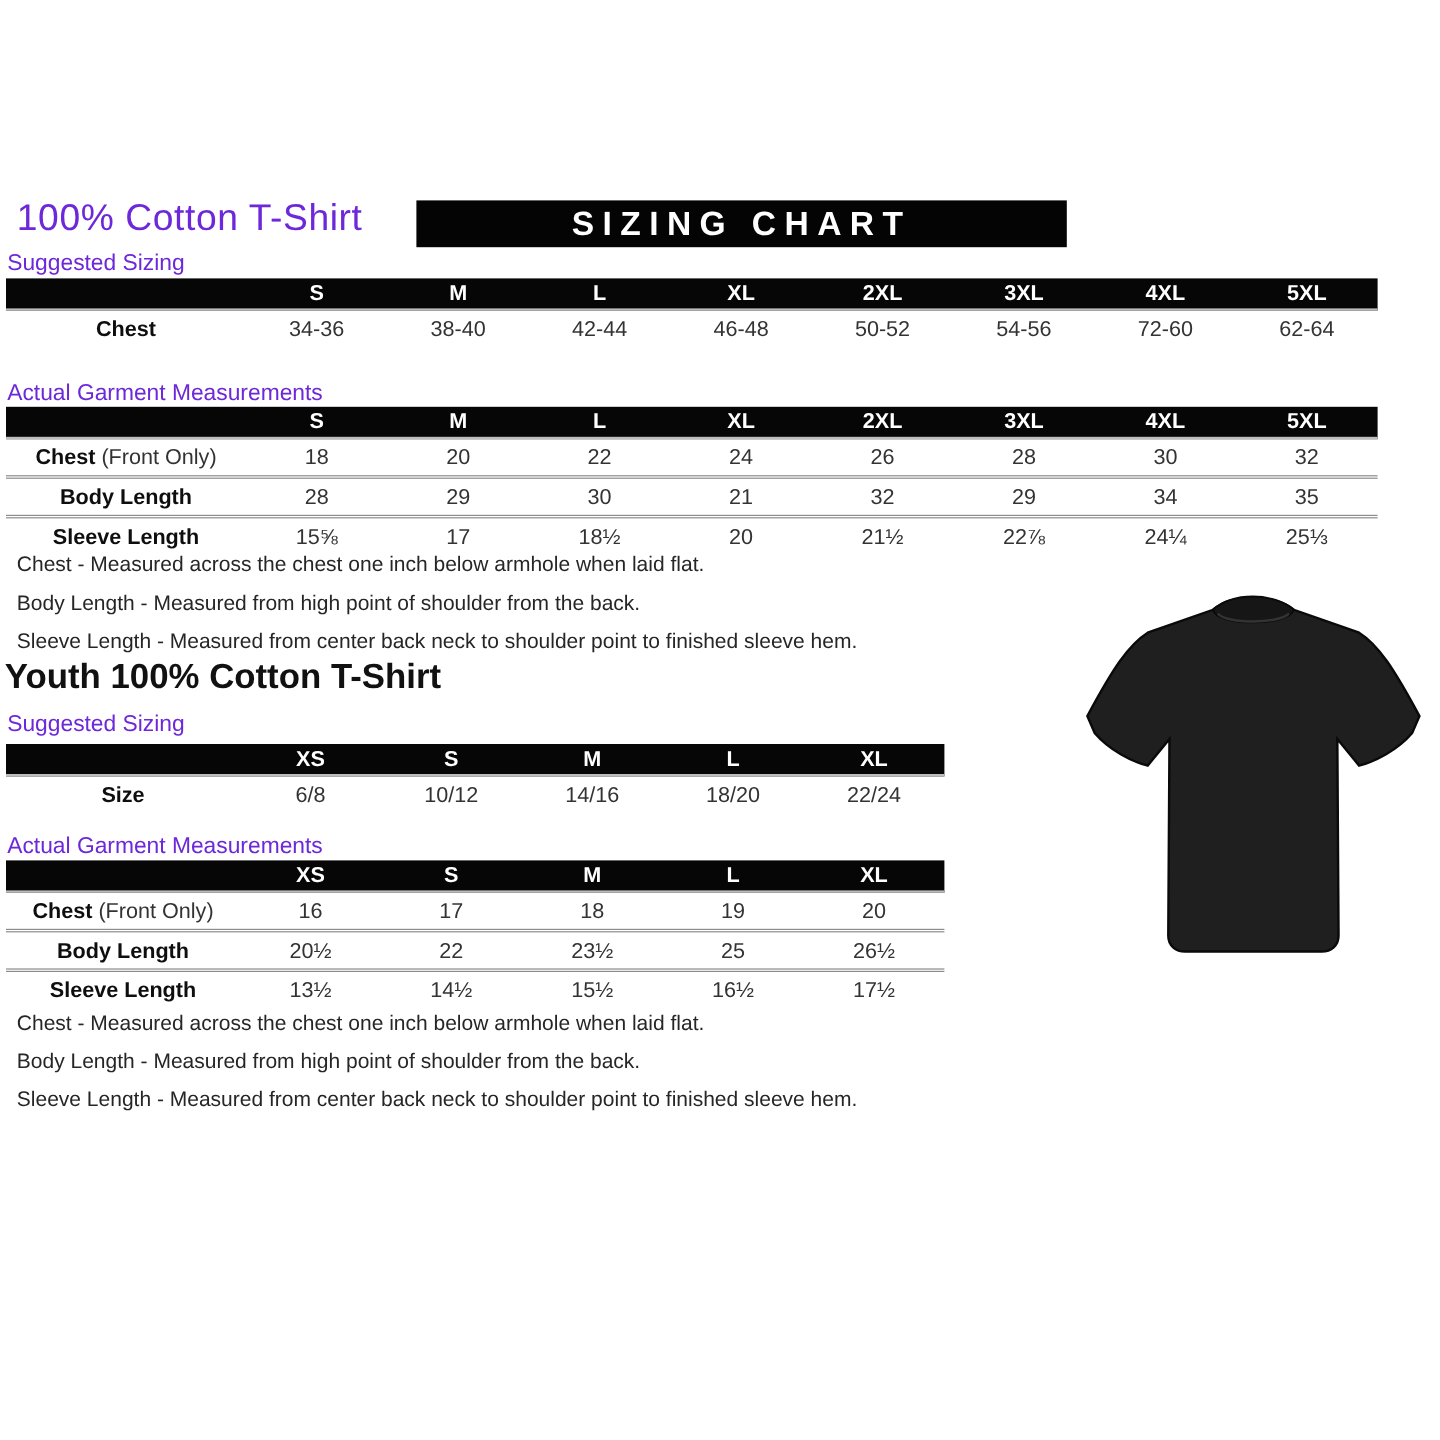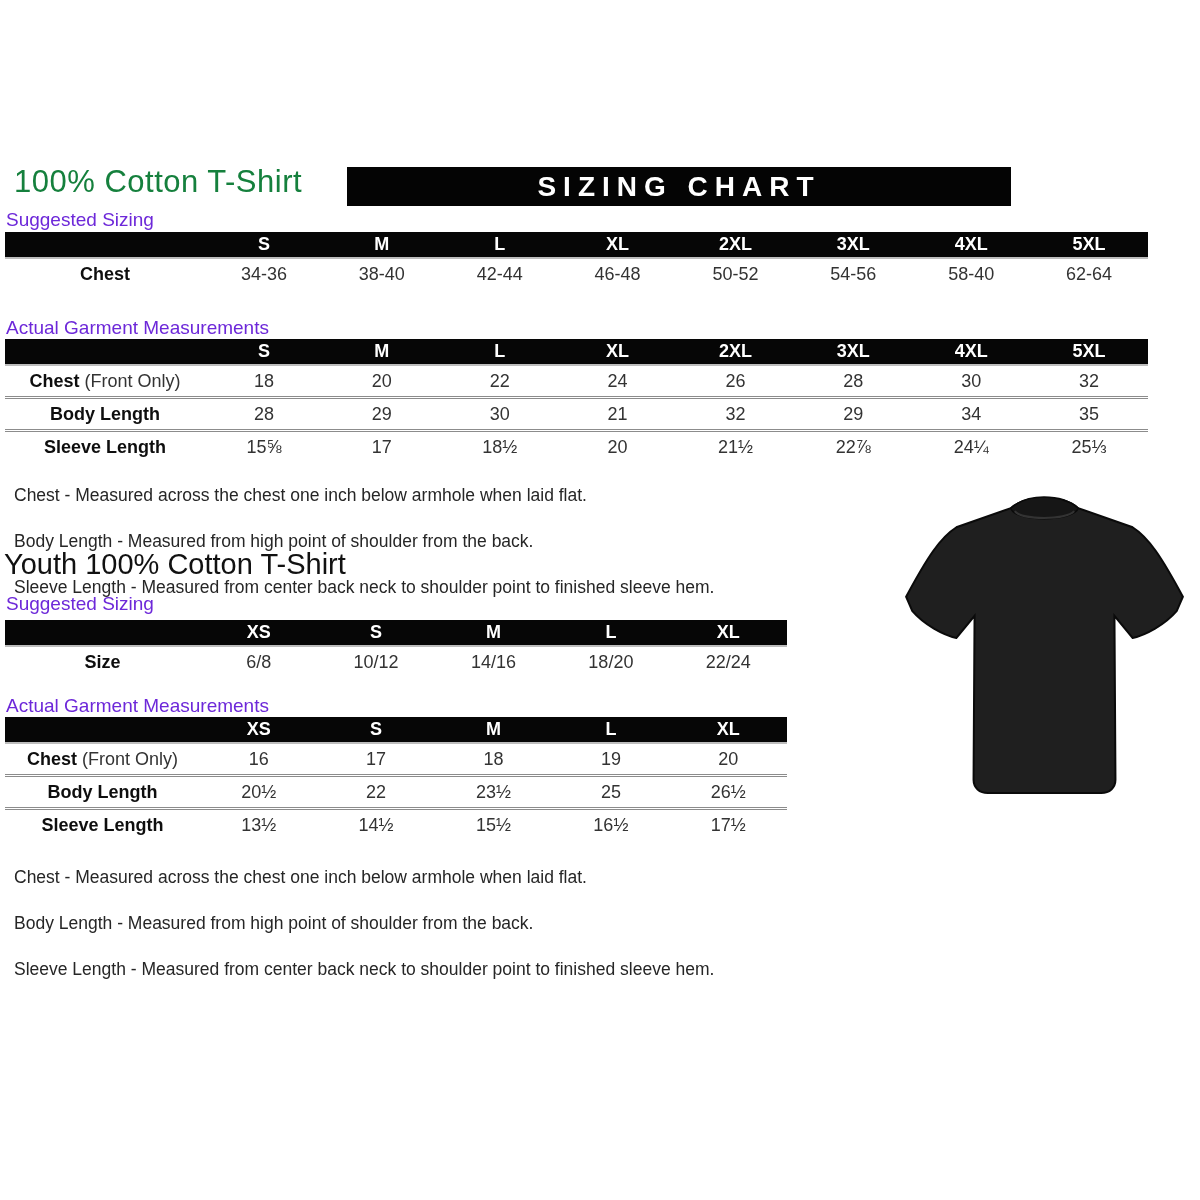--- a/index.html
+++ b/index.html
@@ -7,37 +7,37 @@
   .page {
     position:relative;
     width:1200px; height:1200px;
     background:#ffffff;
     font-family:"Liberation Sans", sans-serif;
     color:#222;
     overflow:hidden;
   }
   .main-title {
     position:absolute; left:14px; top:164px;
-    font-size:31px; font-weight:400; color:#15803d;
+    font-size:31px; font-weight:400; color:#6d28d9;
     letter-spacing:0.5px;
   }
   .banner {
-    position:absolute; left:347px; top:167px; width:664px; height:39px;
+    position:absolute; left:347px; top:167px; width:542px; height:39px;
     background:#040404; color:#fff;
     display:flex; align-items:center; justify-content:center;
     font-size:28px; font-weight:bold; letter-spacing:7px;
   }
   .section-label { position:absolute; font-size:19px; color:#6d28d9; }
   .sl-1 { left:6px;  top:209px; }
   .sl-2 { left:6px;  top:317px; }
   .sl-3 { left:6px;  top:593px; }
   .sl-4 { left:6px;  top:695px; }
   .youth-title {
     position:absolute; left:4px; top:548px;
-    font-size:29px; font-weight:normal; color:#111;
+    font-size:29px; font-weight:bold; color:#111;
   }
   .sizing-table { position:absolute; }
   .adult-suggested { left:5px; top:232px;  width:1143px; --label-w:200px; }
   .adult-actual    { left:5px; top:339px;  width:1143px; --label-w:200px; }
   .youth-suggested { left:5px; top:620px;  width:782px;  --label-w:195px; }
   .youth-actual    { left:5px; top:717px;  width:782px;  --label-w:195px; }
   .thead, .trow {
     display:grid;
     grid-template-columns: var(--label-w) repeat(var(--cols), 1fr);
     align-items:center;
@@ -50,21 +50,21 @@
   .thead .cell { font-size:18px; }
   .trow .cell { font-size:18px; color:#333; padding:5px 0 4px 0; }
   .cell { text-align:center; }
   .label-cell { text-align:center; padding-left:13px; }
   .trow .label-cell b { color:#0e0e0e; font-weight:bold; }
   .trow .label-cell span { color:#333; font-weight:400; }
   .actual .trow + .trow { border-top:3px double #8c8c8c; }
   .notes { position:absolute; left:14px; font-size:17.5px; color:#262626; }
   .notes-1 { top:460px; }
   .notes-2 { top:842px; }
-  .note-line { margin-bottom:11px;margin-top:25px; }
+  .note-line { margin-bottom:11px; }
   .shirt-wrap { position:absolute; left:893px; top:486px; width:302px; height:318px; }
 </style>
 </head>
 <body>
 
 <div class="page">
 
   <div class="main-title">100% Cotton T-Shirt</div>
   <div class="banner">SIZING CHART</div>
 
@@ -82,21 +82,21 @@
         <div class="cell">5XL</div>
       </div>
       <div class="trow">
         <div class="cell label-cell"><b>Chest</b></div>
         <div class="cell">34-36</div>
         <div class="cell">38-40</div>
         <div class="cell">42-44</div>
         <div class="cell">46-48</div>
         <div class="cell">50-52</div>
         <div class="cell">54-56</div>
-        <div class="cell">58-40</div>
+        <div class="cell">72-60</div>
         <div class="cell">62-64</div>
       </div>
     </div>
 
   <div class="section-label sl-2">Actual Garment Measurements</div>
   <div class="sizing-table adult-actual actual" style="--cols: 8;">
       <div class="thead">
         <div class="cell label-cell"></div>
         <div class="cell">S</div>
         <div class="cell">M</div>

